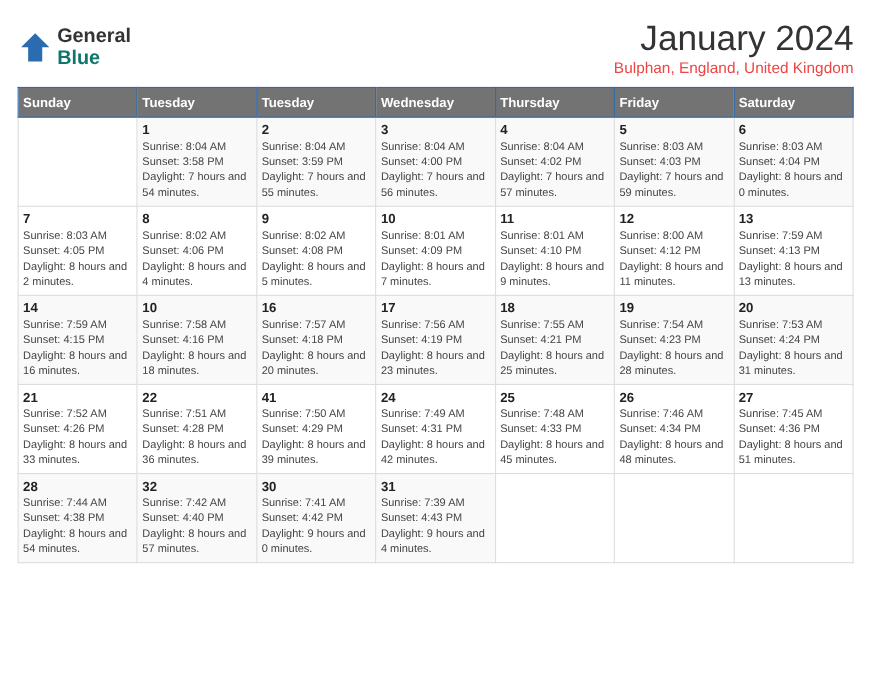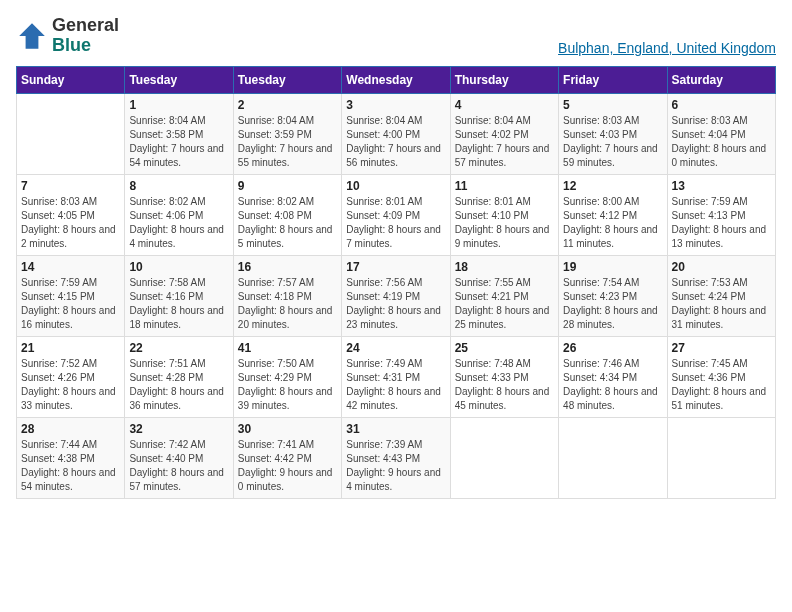--- a/index.html
+++ b/index.html
@@ -6,21 +6,21 @@
     body {
       font-family: Arial, sans-serif;
       background: #fff;
       width: 792px;
       min-height: 612px;
       padding: 16px;
     }
     .header {
       display: flex;
       justify-content: space-between;
-      align-items: flex-end;
+      align-items: center;
       margin-bottom: 10px;
     }
     .logo {
       display: flex;
       align-items: center;
       gap: 4px;
     }
     .logo-text {
       font-size: 18px;
       font-weight: bold;
@@ -35,30 +35,29 @@
     .title-block {
       text-align: right;
     }
     .month-title {
       font-size: 32px;
       color: #333;
       font-weight: normal;
     }
     .location {
       font-size: 14px;
-      color: #0369a1;
-      text-decoration: underline;
+      color: #ef4444;
     }
     .calendar {
       width: 100%;
       border-collapse: collapse;
       font-size: 11px;
     }
     .calendar th {
-      background: #4c1d95;
+      background: #737373;
       color: #fff;
       padding: 6px 4px;
       text-align: left;
       font-weight: bold;
       font-size: 12px;
       border: 1px solid #2b6cb0;
     }
     .calendar td {
       border: 1px solid #ddd;
       vertical-align: top;
@@ -95,20 +94,21 @@
   <div class="logo">
     <svg class="logo-icon" viewBox="0 0 40 40">
       <polygon points="20,4 36,20 28,20 28,36 12,36 12,20 4,20" fill="#2b6cb0"></polygon>
     </svg>
     <div class="logo-text">
       <span class="logo-general">General</span><br>
       <span class="logo-blue">Blue</span>
     </div>
   </div>
   <div class="title-block">
+    <div class="month-title">January 2024</div>
     <div class="location">Bulphan, England, United Kingdom</div>
   </div>
 </div>
 
 <table class="calendar">
   <thead>
     <tr>
     <th>Sunday</th>
         <th>Tuesday</th>
         <th>Tuesday</th>

